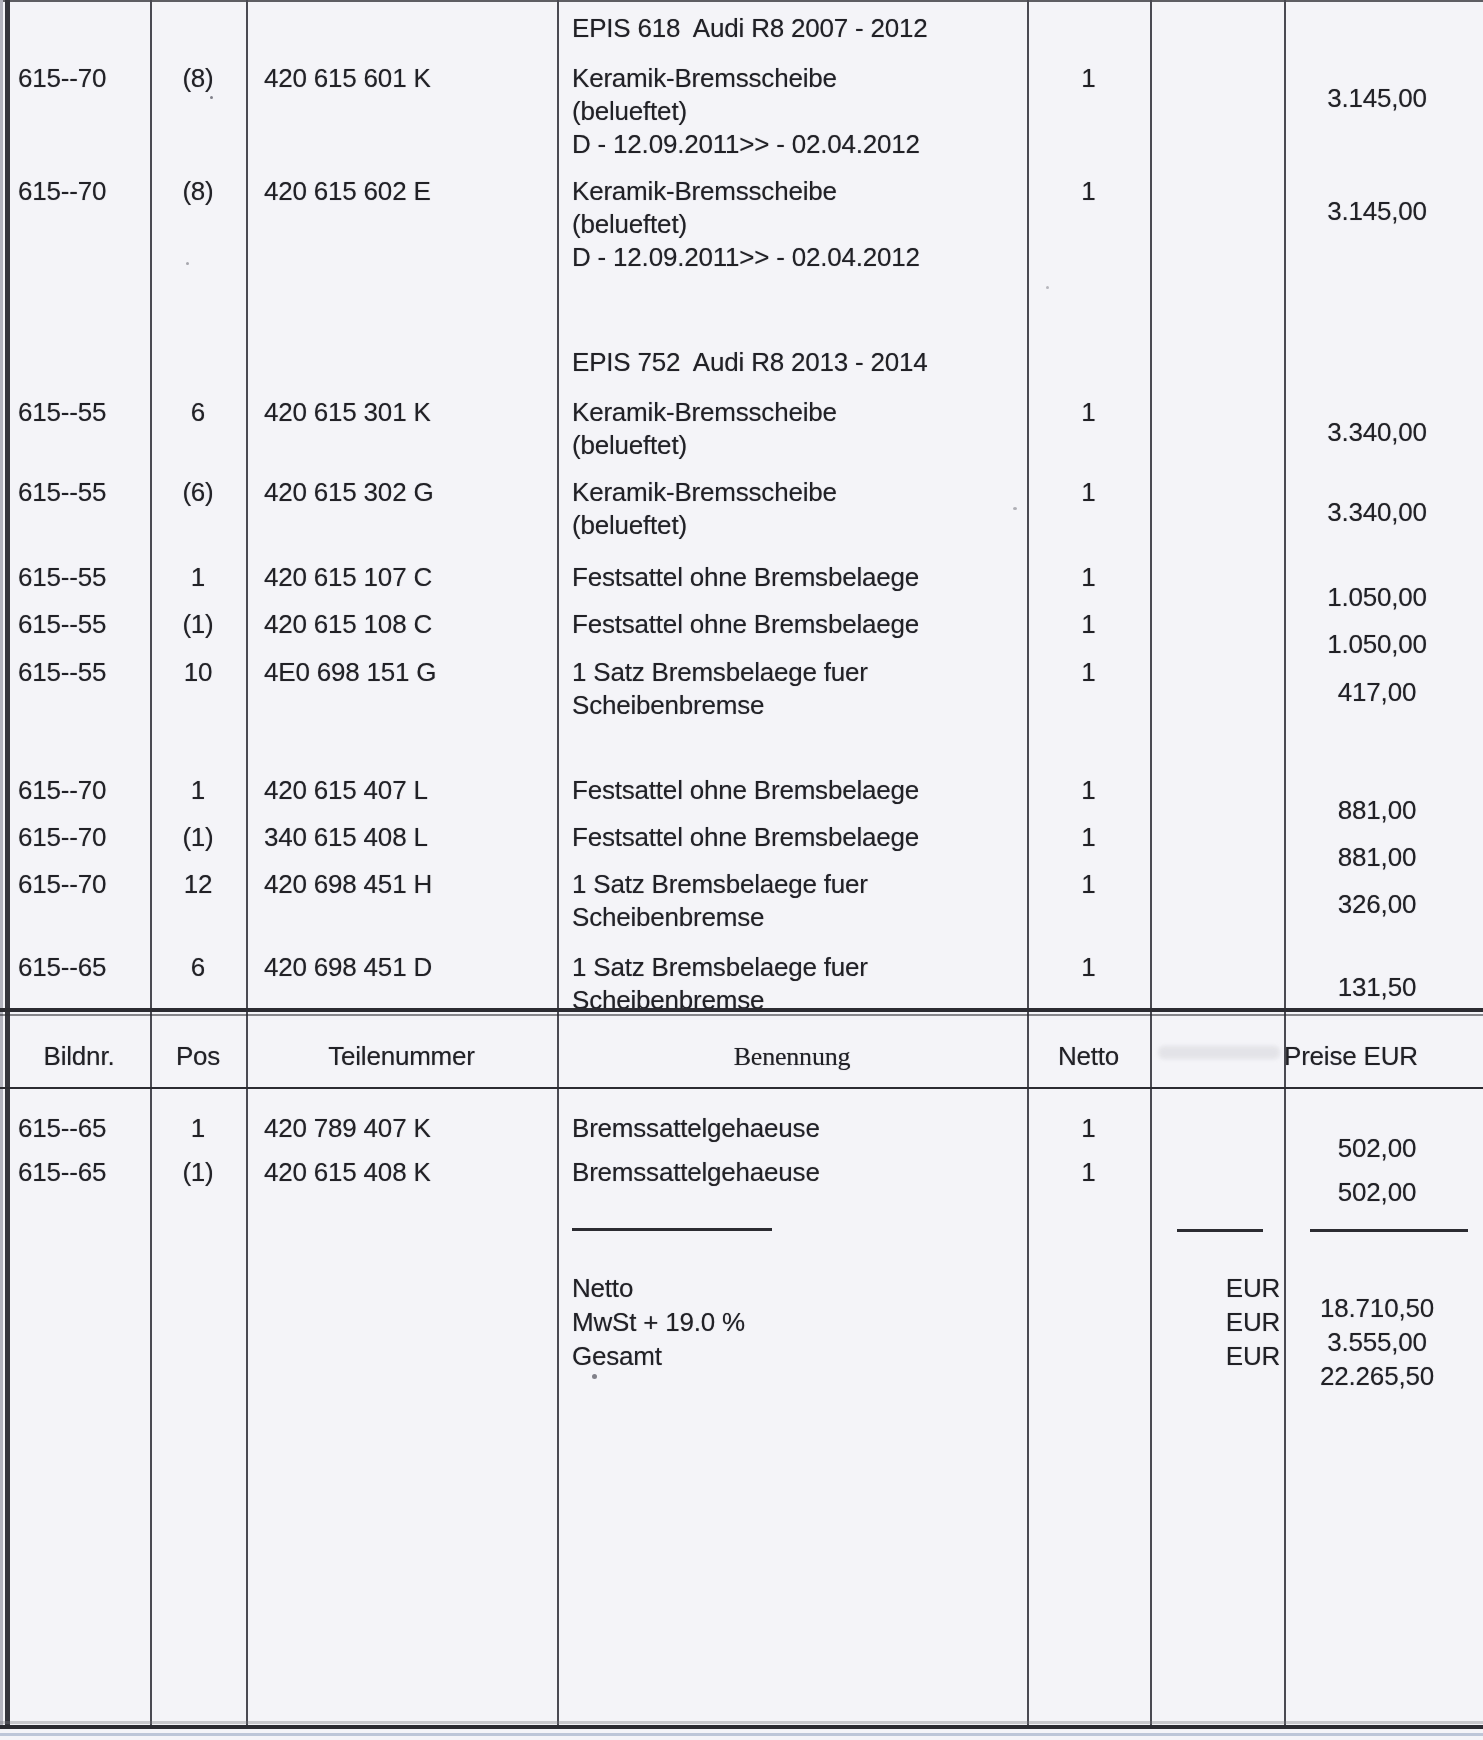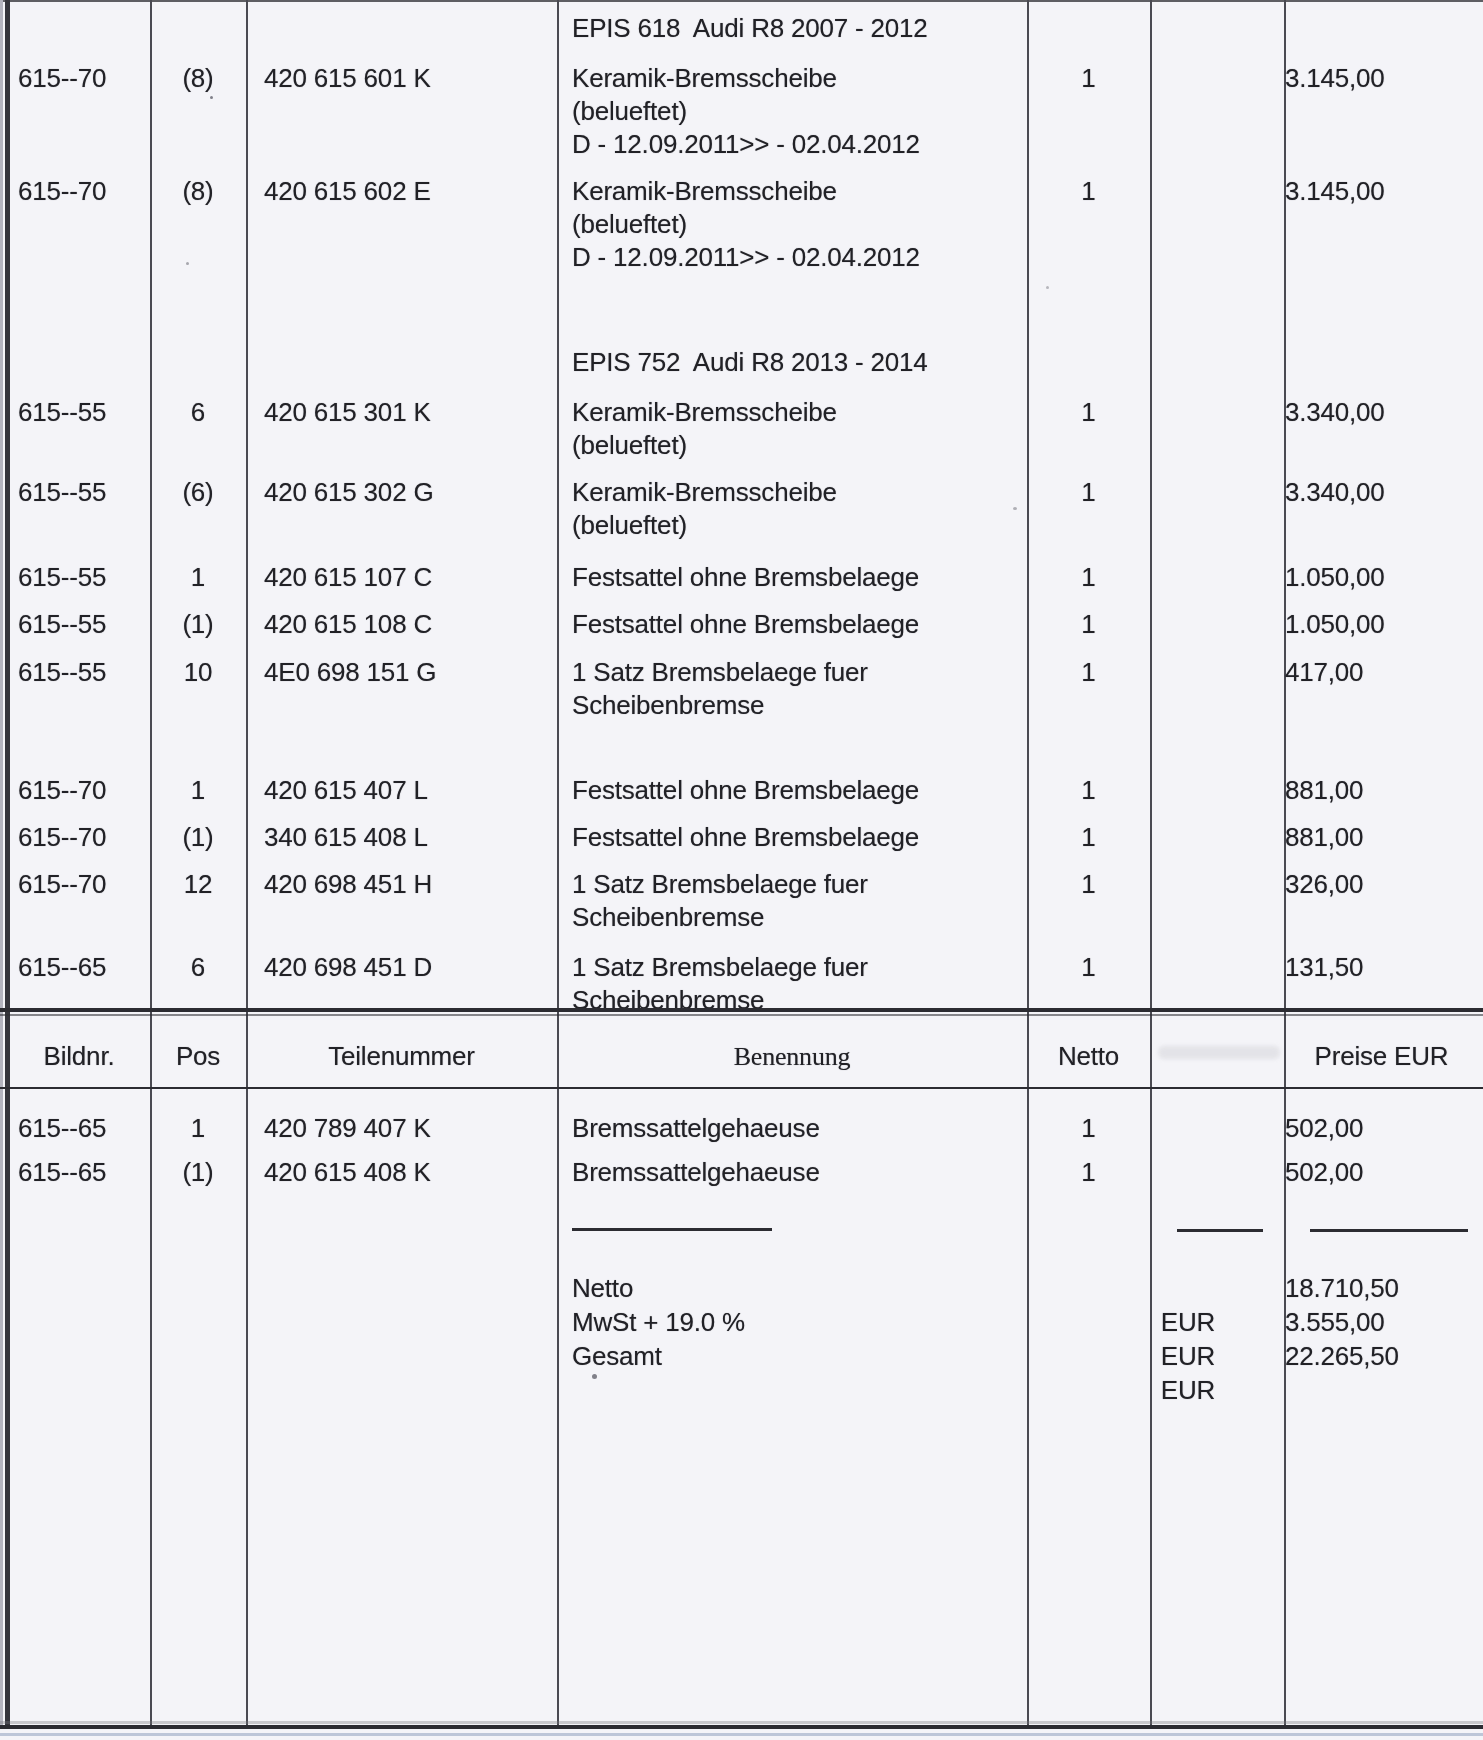--- a/index.html
+++ b/index.html
@@ -20,30 +20,30 @@
   .hline { position:absolute; background:#2c2c32; }
   
   .prow { position:absolute; left:0; top:0; width:1483px; height:0; }
   
   .cell   { position:absolute; top:0; }
   .bildnr { left:18px;  width:128px; }
   .pos    { left:150px; width:96px;  text-align:center; }
   .part   { left:264px; width:290px; }
   .ben    { left:572px; width:448px; }
   .menge  { left:1027px;width:123px; text-align:center; }
-  .eurlab { left:1132px;width:112px; text-align:center;margin-top:34px; }
-  .price  { left:1285px;width:184px; text-align:left; }
+  .eurlab { left:1197px;width:112px; text-align:center; }
+  .price  { left:1285px;width:184px; text-align:center;margin-top:20px; }
   .indent { padding-left:128px; }
   
   .h-bildnr { left:8px;    width:142px; text-align:center; }
   .h-pos    { left:150px;  width:96px;  text-align:center; }
   .h-part   { left:246px;  width:311px; text-align:center; }
   .h-ben    { left:557px;  width:470px; text-align:center;font-family:Liberation Serif, serif; }
   .h-menge  { left:1027px; width:123px; text-align:center; }
-  .h-preis  { left:1284px; width:195px; text-align:center; }
+  .h-preis  { left:1284px; width:195px; }
   
   .speck { position:absolute; background:#5a5a64; border-radius:50%; opacity:.75; }
   .smudge {
     position:absolute; left:1158px; top:1046px; width:122px; height:13px;
     background:rgba(125,125,138,.14); filter:blur(2px); border-radius:6px;
   }
   .edge-shadow { position:absolute; left:0; top:1733px; width:1483px; height:3px;
     background:#8fa0bd; opacity:.55; }
 </style>
 </head>

